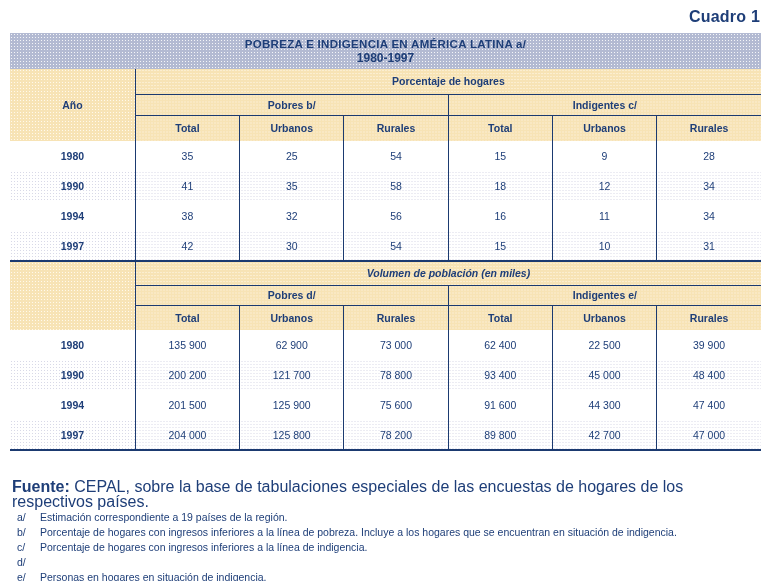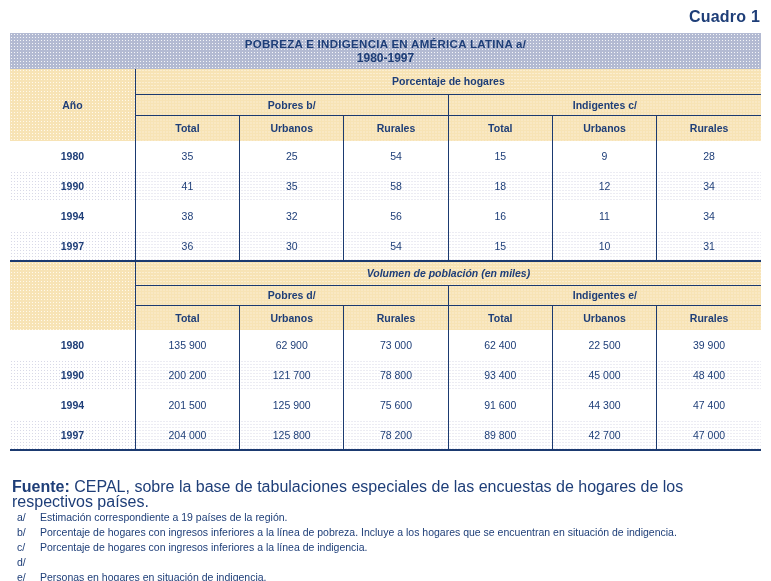--- a/index.html
+++ b/index.html
@@ -130,21 +130,21 @@
           <td class="yr navy-r">1994</td>
           <td class="v navy-l">38</td>
           <td class="v navy-l">32</td>
           <td class="v navy-l">56</td>
           <td class="v navy-l">16</td>
           <td class="v navy-l">11</td>
           <td class="v navy-l">34</td>
         </tr>
         <tr class="data">
           <td class="yr shade navy-r">1997</td>
-          <td class="v shade navy-l">36</td>
+          <td class="v shade navy-l">42</td>
           <td class="v shade navy-l">30</td>
           <td class="v shade navy-l">54</td>
           <td class="v shade navy-l">15</td>
           <td class="v shade navy-l">10</td>
           <td class="v shade navy-l">31</td>
         </tr>
 
         <tr class="rowD">
           <td class="cream navy-r sep-top" rowspan="3"></td>
           <th class="hd cream navy-b sep-top" colspan="6">Volumen de población (en miles)</th>

